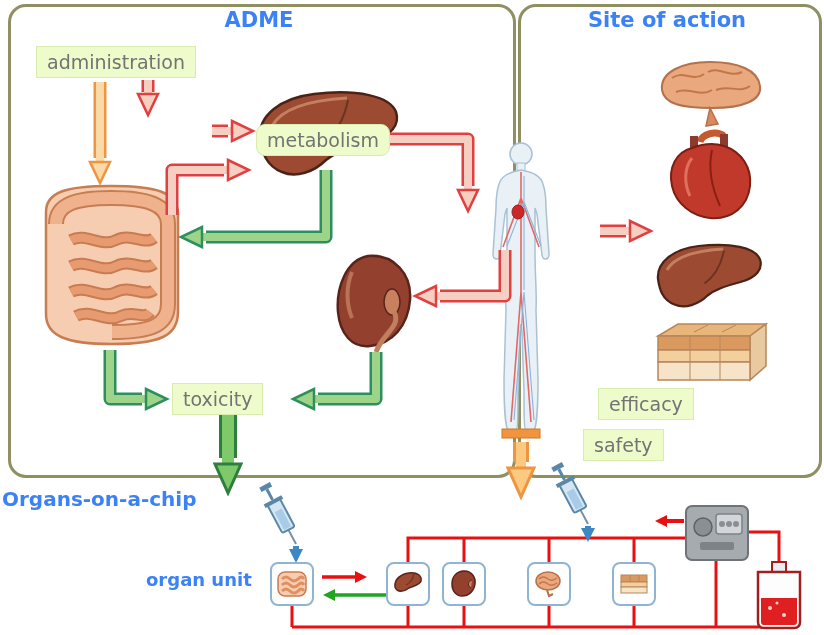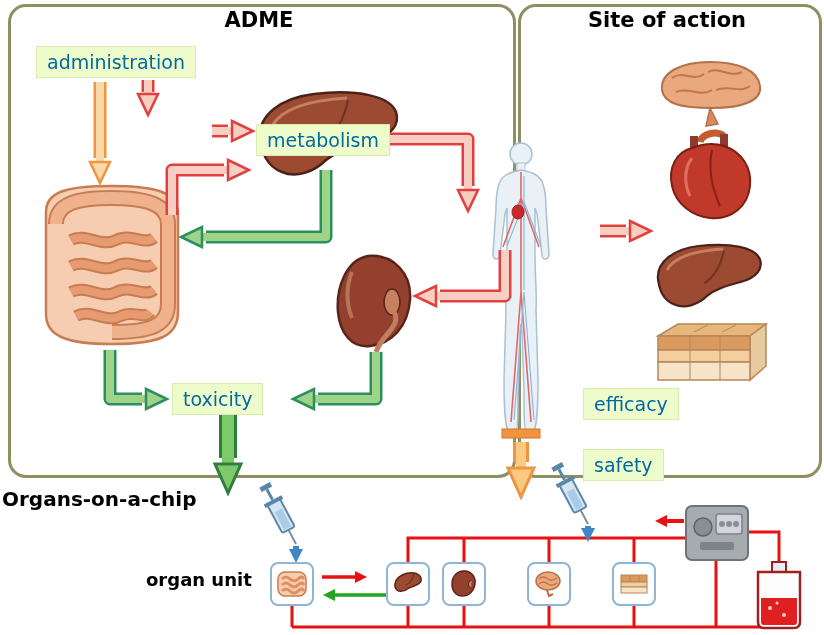--- a/index.html
+++ b/index.html
@@ -1,21 +1,21 @@
 <!DOCTYPE html>
 <html><head>
 <meta charset="utf-8">
 <style>
   html,body{margin:0;padding:0;background:#fff;}
   #stage{position:relative;width:824px;height:635px;background:#fff;overflow:hidden;
          font-family:"DejaVu Sans","Liberation Sans",sans-serif;}
   .panel{position:absolute;border:3px solid #8f8f62;border-radius:18px;background:#fff;z-index:0;}
-  .title{position:absolute;color:#000000;font-weight:bold;font-size:21px;z-index:5;}
+  .title{position:absolute;color:#3b82f6;font-weight:bold;font-size:21px;z-index:5;}
   .title.center{text-align:center;}
-  .label{position:absolute;background:#eefccb;color:#0369a1;font-size:19px;padding:3px 10px;
+  .label{position:absolute;background:#eefccb;color:#737373;font-size:19px;padding:3px 10px;
          border:1px solid #d9ecae;white-space:nowrap;z-index:4;line-height:24px;}
   #art{position:absolute;left:0;top:0;z-index:2;}
   .chip-box{position:absolute;top:562px;width:44px;height:44px;background:#fff;
             border:2px solid #8fb4d4;border-radius:8px;display:flex;align-items:center;
             justify-content:center;z-index:3;box-sizing:border-box;}
   .tube{stroke:#e81010;stroke-width:3;fill:none;}
   .out-pink{stroke:#e04040;stroke-width:13;fill:none;stroke-linejoin:round;}
   .in-pink{stroke:#f6cfc2;stroke-width:8;fill:none;stroke-linejoin:round;}
   .out-orange{stroke:#ef9440;stroke-width:13;fill:none;stroke-linejoin:round;}
   .in-orange{stroke:#fbd9a8;stroke-width:8;fill:none;stroke-linejoin:round;}
@@ -244,24 +244,24 @@
       <circle cx="777" cy="603" r="1.5" fill="#fff" opacity="0.8"></circle>
     </g>
   </svg>
 
   <div class="title center" style="left:8px;top:8px;width:502px;">ADME</div>
   <div class="title" style="left:2px;top:487px;font-size:20px;">Organs-on-a-chip</div>
   <div class="title center" style="left:518px;top:8px;width:298px;">Site of action</div>
   <div class="title" style="left:146px;top:569px;font-size:18px;">organ unit</div>
 
   <div class="label" style="left:36px;top:46px;">administration</div>
-  <div class="label" style="left:256px;top:124px;">metabolism</div>
+  <div class="label" style="left:256px;top:124px;border-radius:9px;">metabolism</div>
   <div class="label" style="left:172px;top:383px;">toxicity</div>
-  <div class="label" style="left:583px;top:388px;">efficacy</div>
-  <div class="label" style="left:583px;top:449px;">safety</div>
+  <div class="label" style="left:598px;top:388px;">efficacy</div>
+  <div class="label" style="left:583px;top:429px;">safety</div>
 
   <div class="chip-box" style="left:270px;">
     <svg width="32" height="32" viewBox="0 0 32 32">
       <rect x="2" y="4" width="28" height="24" rx="7" fill="#f7cdb1" stroke="#c87c52" stroke-width="1.5"></rect>
       <path d="M6,11 q4,-4 8,0 t8,0 t6,0" fill="none" stroke="#e09060" stroke-width="3"></path>
       <path d="M6,17 q4,-4 8,0 t8,0 t6,0" fill="none" stroke="#e09060" stroke-width="3"></path>
       <path d="M6,23 q4,-4 8,0 t8,0 t6,0" fill="none" stroke="#e09060" stroke-width="3"></path>
     </svg>
   </div>
   <div class="chip-box" style="left:386px;">

